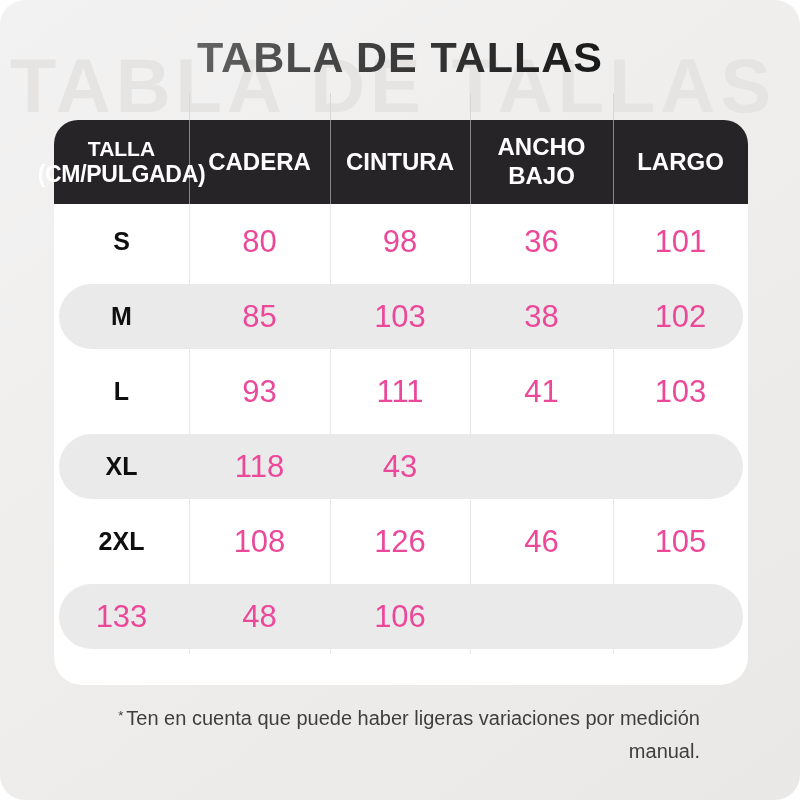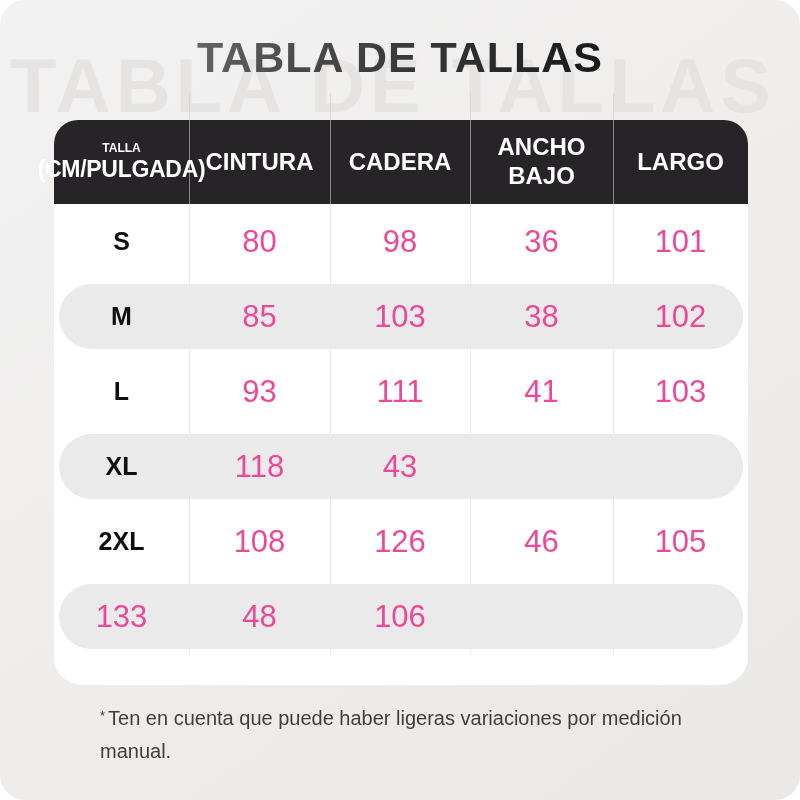--- a/index.html
+++ b/index.html
@@ -92,21 +92,21 @@
   }
   .th + .th::before {
     content: "";
     position: absolute;
     left: -0.5px;
     top: 0;
     bottom: 0;
     width: 1px;
     background: rgba(255, 255, 255, 0.45);
   }
-  .th .line-sm { font-size: 12px; line-height: 1.15; }
+  .th .line-sm { font-size: 21px; line-height: 1.15; }
   .th .line-md { font-size: 23px; line-height: 1.15; letter-spacing: -0.3px; }
 
   .tbody { position: relative; height: 450px; }
 
   .vline {
     position: absolute;
     top: 0;
     bottom: 0;
     width: 1px;
     background: #e9e8e7;
@@ -143,21 +143,21 @@
     font-size: 25px;
     font-weight: 700;
     color: #0f0f0f;
   }
 
   .note {
     position: absolute;
     top: 703px;
     left: 100px;
     width: 600px;
-    text-align: left;
+    text-align: right;
     font-size: 20px;
     line-height: 31px;
     color: #3f3e3e;
     z-index: 2;
   }
   .note-mark {
     font-size: 13px;
     position: relative;
     top: -5px;
     margin-right: 3px;
@@ -177,22 +177,22 @@
     <div class="vstub" style="left:135px"></div>
     <div class="vstub" style="left:276px"></div>
     <div class="vstub" style="left:416px"></div>
     <div class="vstub" style="left:559px"></div>
 
     <div class="thead">
       <div class="th">
         <span class="line-sm">TALLA</span>
         <span class="line-md">(CM/PULGADA)</span>
       </div>
+      <div class="th">CADERA</div>
       <div class="th">CINTURA</div>
-      <div class="th">CADERA</div>
       <div class="th">
         <span>ANCHO</span>
         <span>BAJO</span>
       </div>
       <div class="th">LARGO</div>
     </div>
 
     <div class="tbody">
       <div class="vline" style="left:135px"></div>
       <div class="vline" style="left:276px"></div>

